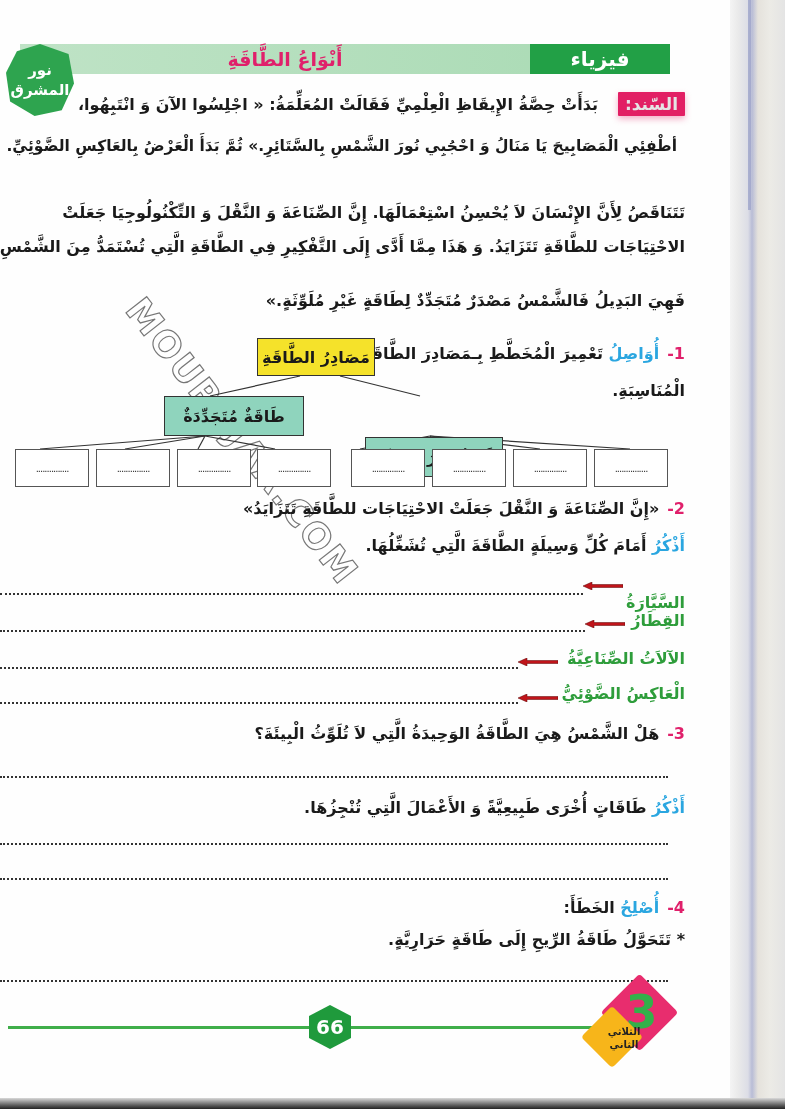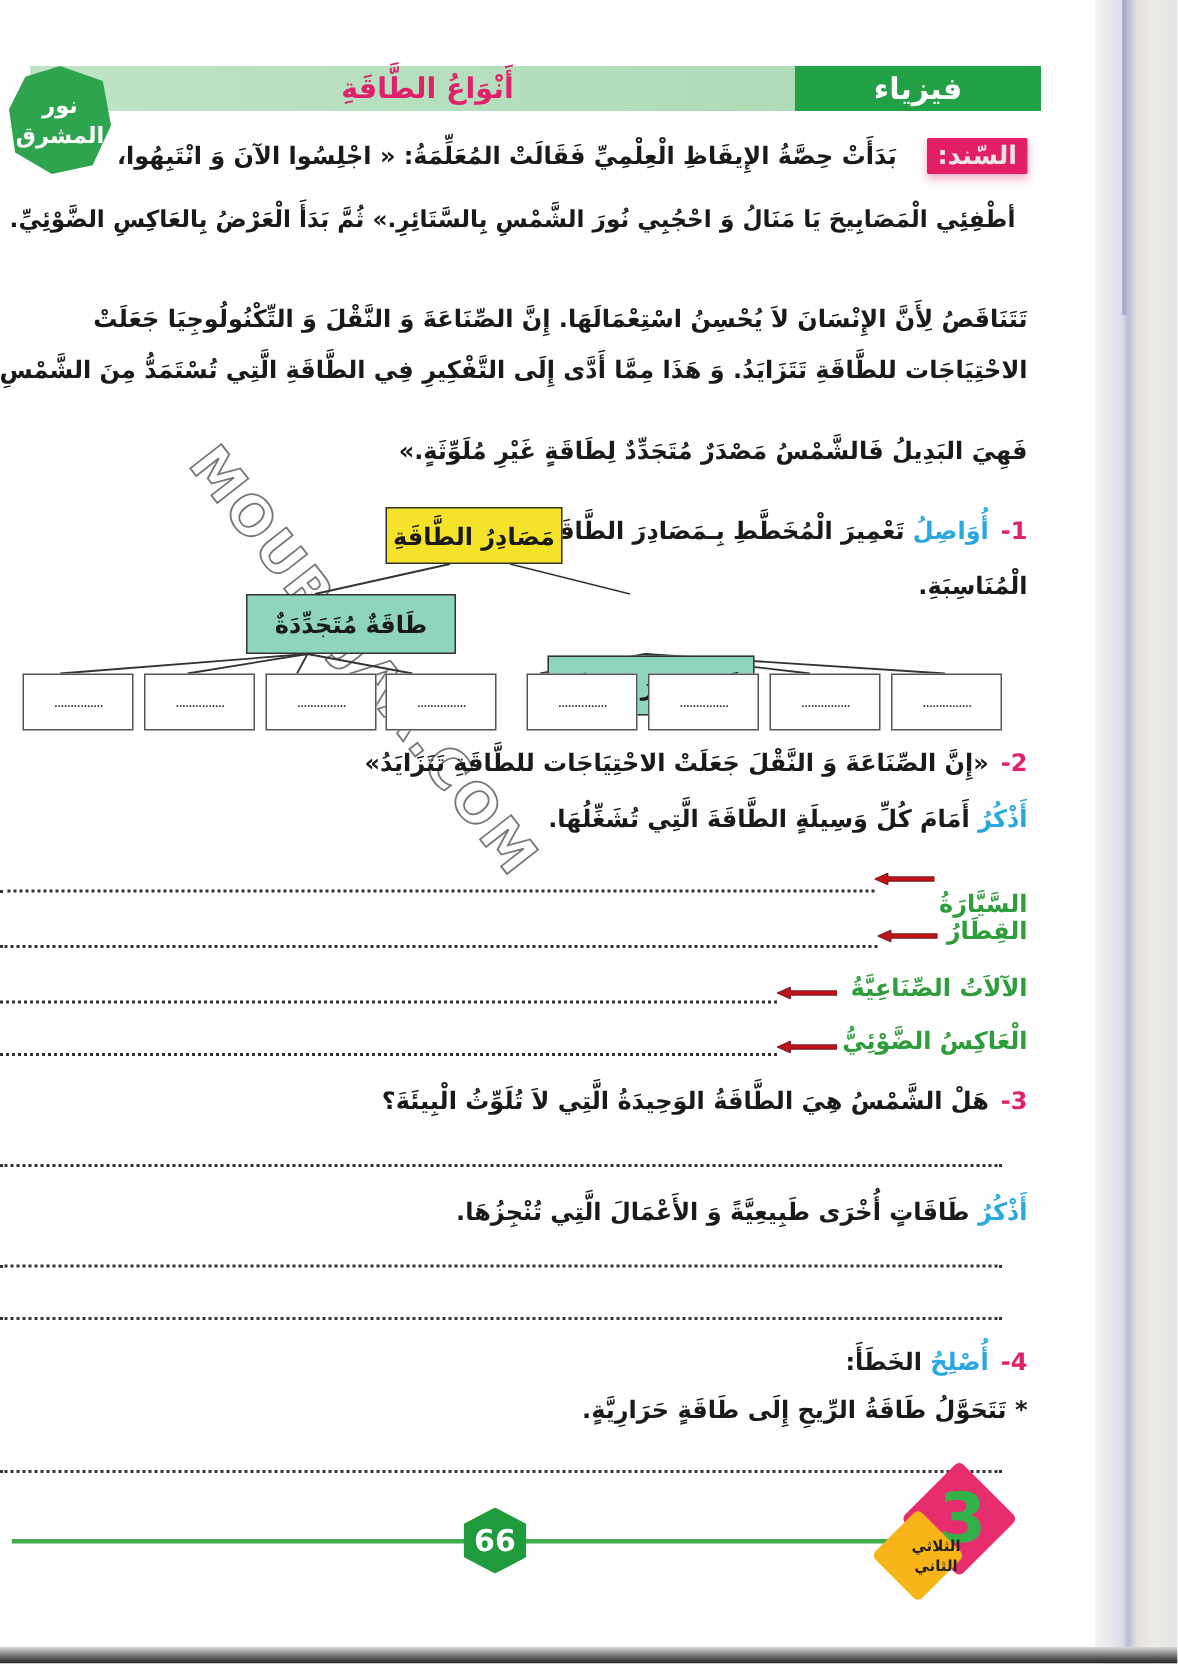--- a/index.html
+++ b/index.html
@@ -9,21 +9,21 @@
   .page { position: absolute; left: 0; top: 0; width: 785px; height: 1109px; background: #fefefe; }
 
   
   .binding { position: absolute; left: 730px; top: 0; width: 55px; height: 1109px;
     background: linear-gradient(90deg, #f4f4f4 0px, #eaeaea 8px, #dcdde6 18px, #b8bcd6 22px, #e5e2dc 28px, #ecebe6 40px, #e4e4e4 55px); }
   .binding-edge { position: absolute; left: 748px; top: 0; width: 3px; height: 210px; background: #9aa0c8; opacity: .75; }
   .bottom-shadow { position: absolute; left: 0; top: 1098px; width: 785px; height: 11px; background: linear-gradient(180deg,#d9d9d9,#555 70%, #222); }
 
   
   .header-band { position: absolute; left: 20px; top: 44px; width: 650px; height: 30px; background: linear-gradient(90deg, #bfe3c6, #a8dab3); }
-  .subject-tab { position: absolute; left: 530px; top: 44px; width: 164px; height: 30px; background: #22a046; color: #fff;
+  .subject-tab { position: absolute; left: 530px; top: 44px; width: 140px; height: 30px; background: #22a046; color: #fff;
     font-weight: bold; font-size: 20px; display: flex; align-items: center; justify-content: center; }
   .lesson-title { position: absolute; left: 170px; top: 44px; width: 230px; height: 30px; color: #e0206b; font-weight: bold; font-size: 19px;
     display: flex; align-items: center; justify-content: center; text-align: right; }
   .brand-badge { position: absolute; left: 6px; top: 44px; width: 68px; height: 72px; background: #2ea44f;
     clip-path: polygon(50% 0, 92% 14%, 100% 55%, 82% 92%, 42% 100%, 6% 80%, 0 40%, 16% 10%);
     color: #fff; font-weight: bold; font-size: 15px; line-height: 20px; text-align: center; display: flex; flex-direction: column; justify-content: center; }
 
   
   .para { position: absolute; right: 100px; font-size: 16px; font-weight: bold; white-space: nowrap; line-height: 22px; }
   .sanad-label { display: inline-block; background: #e21f64; color: #e5e5e5; padding: 1px 7px; margin-left: 20px; font-size: 17px; border-radius: 1px;

